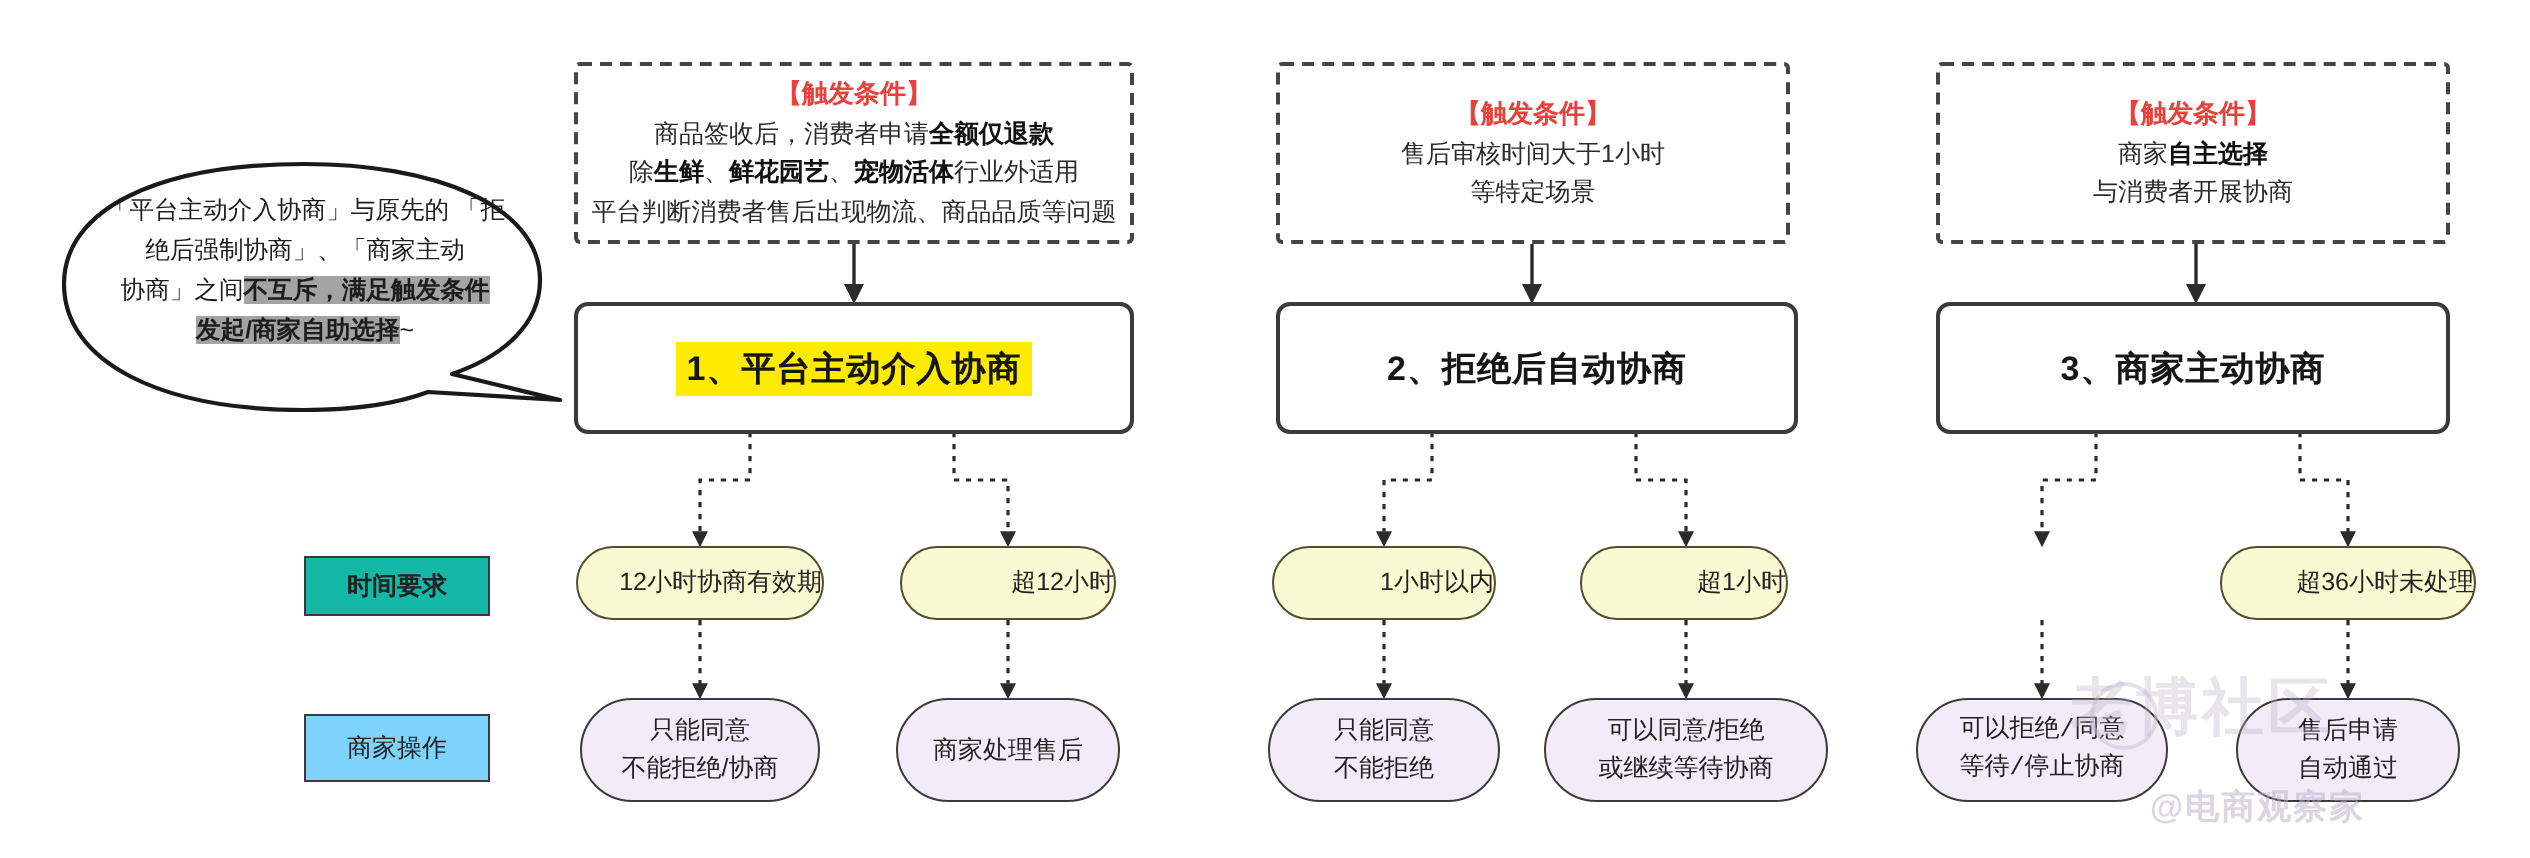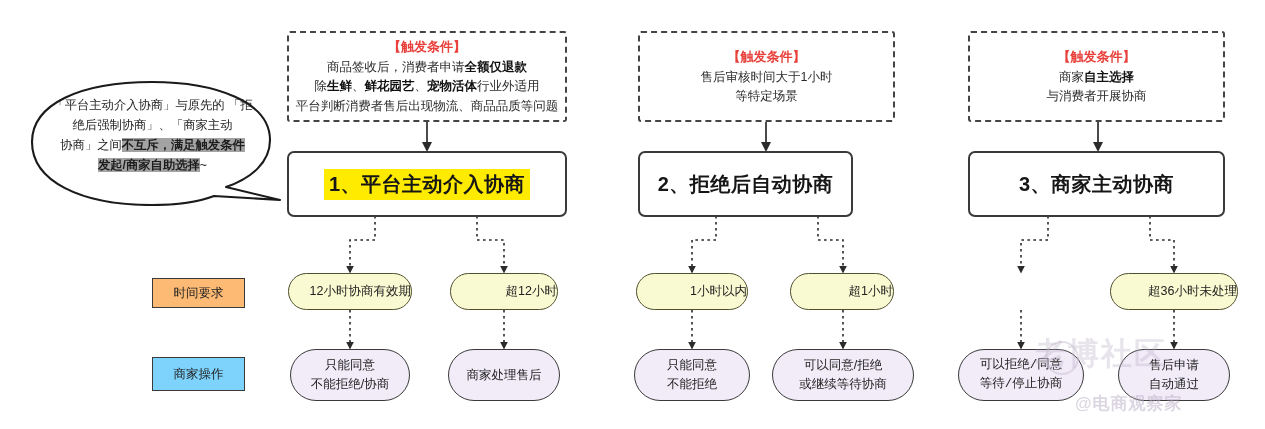--- a/index.html
+++ b/index.html
@@ -17,38 +17,38 @@
   }
   .trigger .thead{color:#e8413c;font-weight:700;font-size:13px;margin-bottom:1px;}
   .trigger .tline{white-space:nowrap;}
   .b{font-weight:700;color:#111;}
 
   
   .mainbox{
     border:2px solid #3a3a3a;border-radius:7px;background:#fff;
     display:flex;align-items:center;justify-content:center;
   }
-  .mainbox .mtitle{font-size:20px;font-weight:700;letter-spacing:.5px;color:#161616;}
+  .mainbox .mtitle{font-size:17px;font-weight:700;letter-spacing:.5px;color:#161616;}
   .hl{background:#ffeb00;padding:2px 5px;}
 
   
   .pill{
     border:1.6px solid #4a4a33;border-radius:999px;
     display:flex;flex-direction:column;align-items:center;justify-content:center;
     text-align:center;font-size:12.5px;line-height:1.5;color:#222;
   }
   .pill.yellow{background:#fafad2;border-color:#50502f;align-items:flex-end;}
   .pill.purple{background:#f2ecf9;border-color:#3a3a3a;}
 
   
   .legend{
     border:1.6px solid #3a3a3a;display:flex;align-items:center;justify-content:center;
     font-size:12.5px;color:#222;
   }
-  .legend.yellow{background:#fdba74;}
+  .legend.yellow{background:#14b8a6;font-weight:bold;}
   .legend.purple{background:#7dd3fc;}
 
   
   #bubble-wrap{position:absolute;left:18px;top:78px;width:268px;height:128px;}
   #bubble-wrap svg{position:absolute;inset:0;}
   #bubble-text{
     position:absolute;left:32px;top:18px;width:205px;
     font-size:12.3px;line-height:1.62;color:#1d1d1d;text-align:center;
   }
   #bubble-text .mark{background:#a3a3a3;font-weight:700;}
@@ -161,21 +161,21 @@
   <div class="abs pill purple" style="left:448px;top:349px;width:112px;height:52px;">
     <span>商家处理售后</span>
   </div>
 
   <div class="abs trigger" style="left:638px;top:31px;width:257px;height:91px;">
     <div class="thead">【触发条件】</div>
     <div class="tline">售后审核时间大于1小时</div>
     <div class="tline">等特定场景</div>
   </div>
 
-  <div class="abs mainbox" style="left:638px;top:151px;width:215px;height:66px;">
+  <div class="abs mainbox" style="left:638px;top:151px;width:261px;height:66px;">
     <span class="mtitle">2、拒绝后自动协商</span>
   </div>
 
   <div class="abs pill yellow" style="left:636px;top:273px;width:112px;height:37px;">
     <span>1小时以内</span>
   </div>
   <div class="abs pill yellow" style="left:790px;top:273px;width:104px;height:37px;">
     <span>超1小时</span>
   </div>
 

